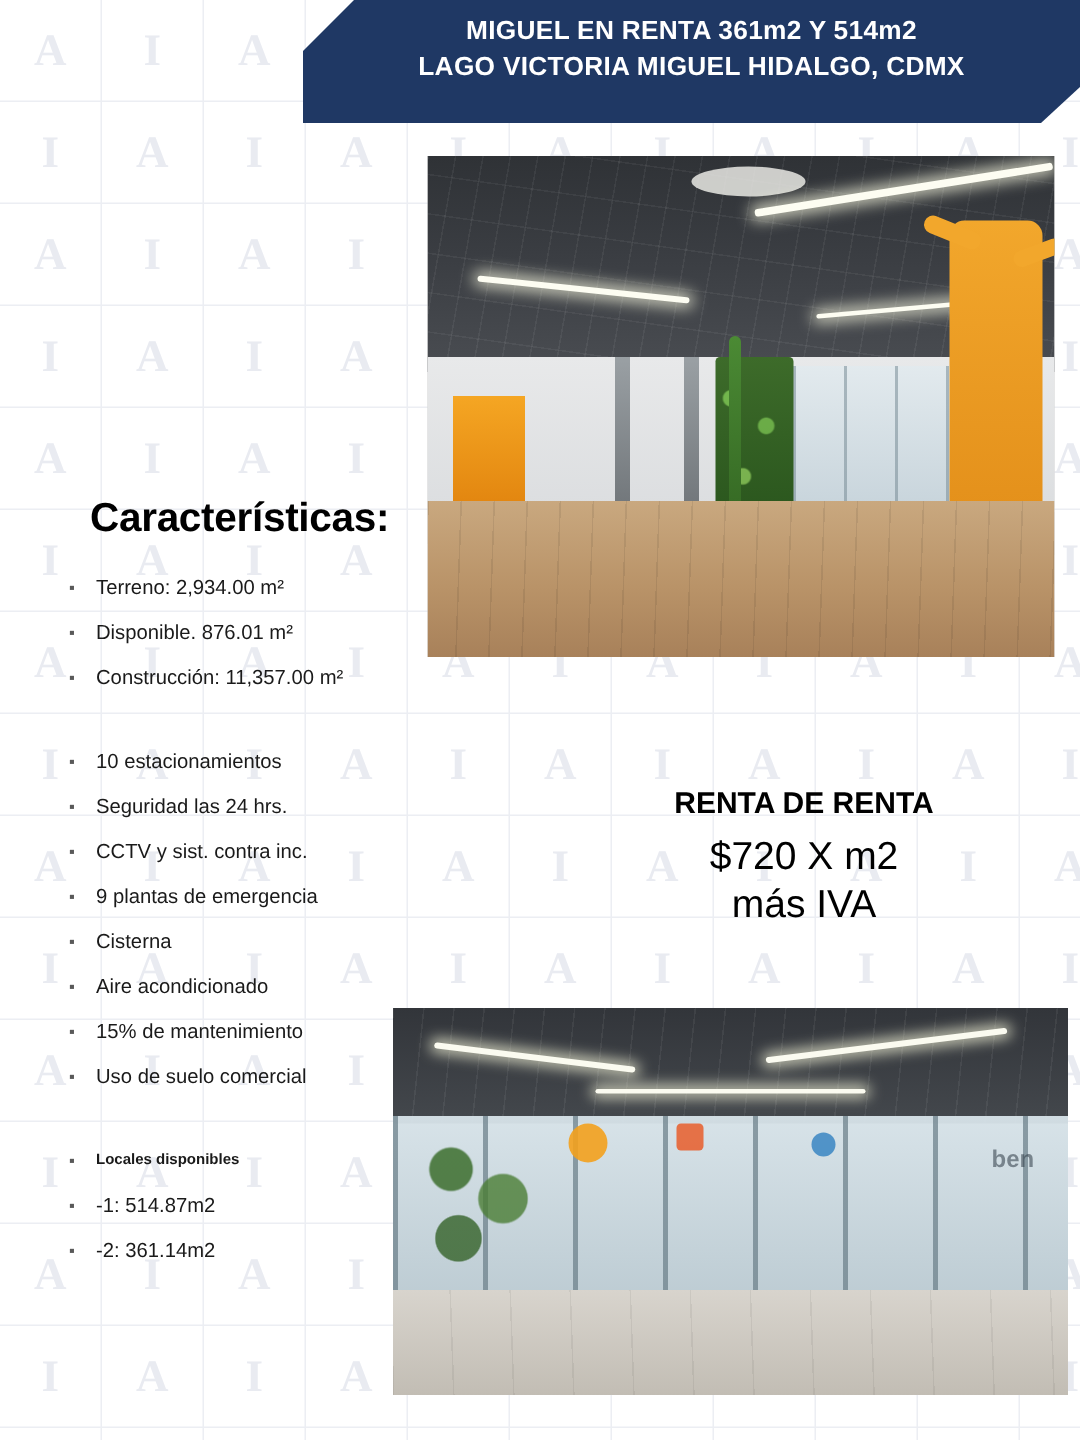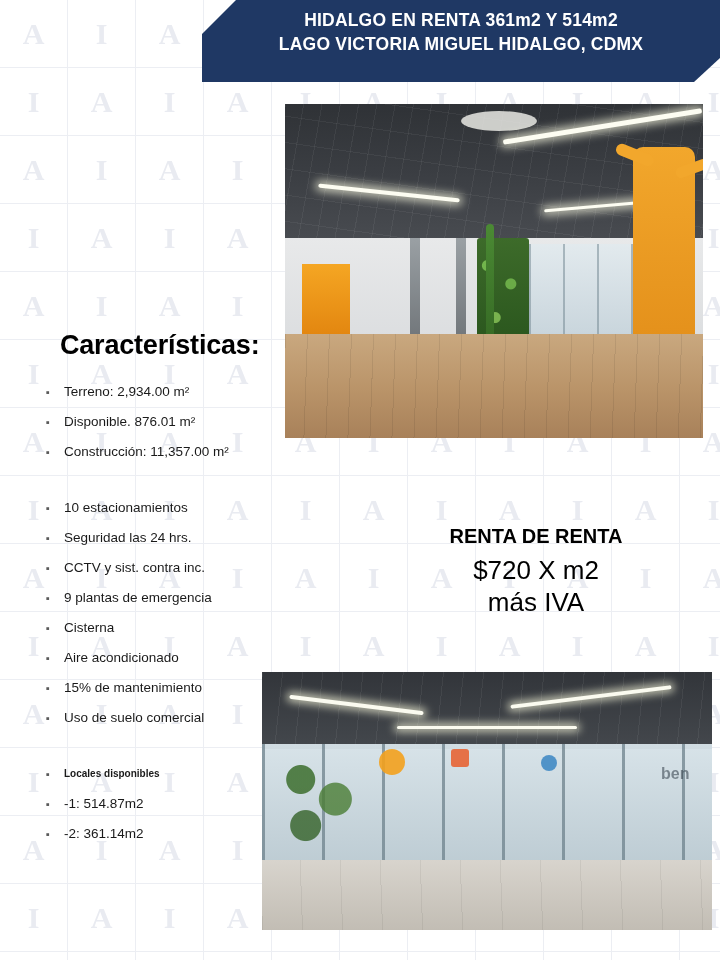--- a/index.html
+++ b/index.html
@@ -467,21 +467,21 @@
     <div class="wm-cell" style="left: 340px; top: 952px;">I</div>
     <div class="wm-cell" style="left: 408px; top: 952px;">A</div>
     <div class="wm-cell" style="left: 476px; top: 952px;">I</div>
     <div class="wm-cell" style="left: 544px; top: 952px;">A</div>
     <div class="wm-cell" style="left: 612px; top: 952px;">I</div>
     <div class="wm-cell" style="left: 680px; top: 952px;">A</div>
   </div>
 
 <div id="header-banner">
   <div class="hdr-inner">
-    <span class="hdr-line">HIDALGO EN RENTA 361m2 Y 514m2</span>
+    <span class="hdr-line">MIGUEL EN RENTA 361m2 Y 514m2</span>
     <span class="hdr-line">LAGO VICTORIA MIGUEL HIDALGO, CDMX</span>
   </div>
 </div>
 
 <div class="photo" id="photo-top">
   <div class="ph-scene">
     <div class="ceiling"></div>
     <div class="ceil-grid"></div>
     <div class="disc"></div>
     <div class="lightbar lb1"></div>

